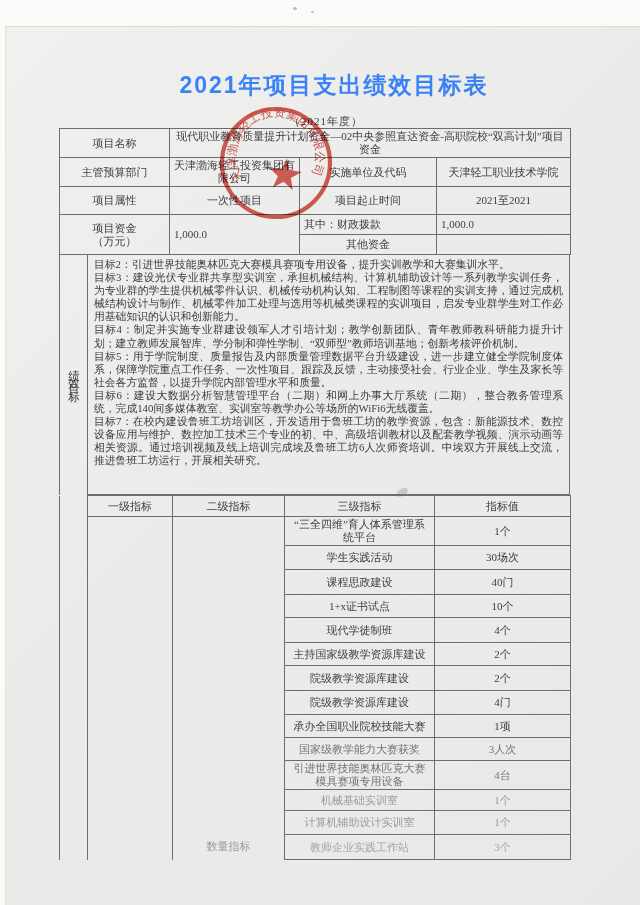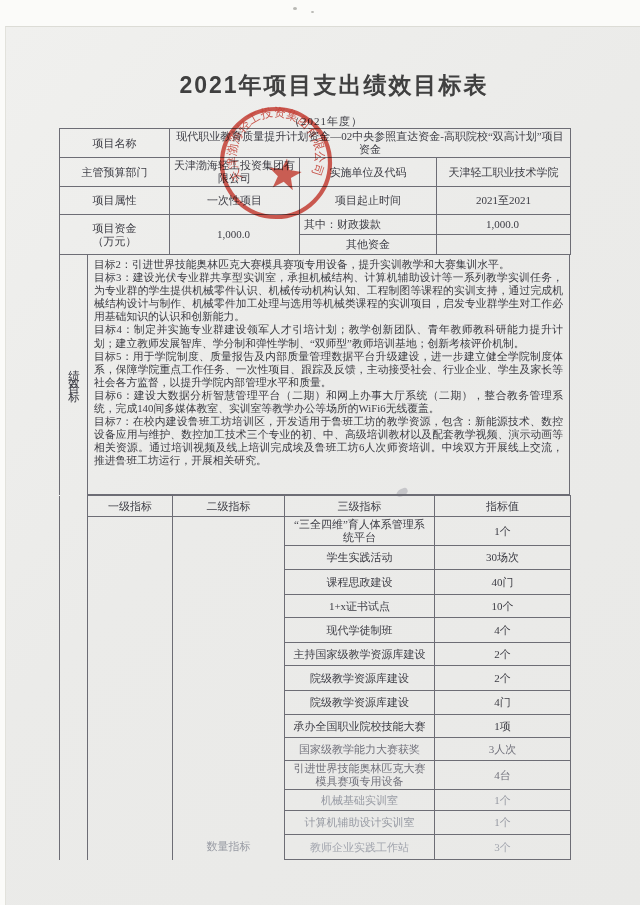--- a/index.html
+++ b/index.html
@@ -13,37 +13,37 @@
     position:absolute;left:5px;top:26px;right:0;bottom:0;
     background:linear-gradient(135deg,#f0f0ee 0%,#ebebe9 45%,#e9e9e7 100%);
     border-top:1px solid #dcdcd6;
     border-left:1px solid #e2e2dc;
   }
   .speck{position:absolute;background:#b8b8b4;border-radius:50%;}
   .title{
     position:absolute;top:70px;left:0;width:640px;
     text-align:center;padding-left:28px;box-sizing:border-box;
     font-family:"Liberation Sans","DejaVu Sans",sans-serif;
-    font-size:23px;font-weight:bold;letter-spacing:2px;color:#404040;
+    font-size:23px;font-weight:bold;letter-spacing:2px;color:#3b82f6;
   }
   .subtitle{
     position:absolute;top:114px;left:12px;width:628px;text-align:center;
     font-size:11px;color:#3d3d44;letter-spacing:1px;
   }
   
   .twrap{position:absolute;left:59px;top:128px;width:511px;}
   table{border-collapse:collapse;table-layout:fixed;width:511px;}
   td{
     border:1px solid #6d6d75;
     font-size:11px;line-height:13px;color:#3c3c44;
     text-align:center;vertical-align:middle;
     padding:1px 4px;overflow:hidden;box-sizing:border-box;
   }
   td.left{text-align:left;}
-  td.right{text-align:center;padding-right:6px;}
+  td.right{text-align:left;padding-right:6px;}
   
   .secb{
     display:flex;width:511px;box-sizing:border-box;
     border-left:1px solid #6d6d75;border-right:1px solid #6d6d75;
     height:240px;
   }
   .vlabel{
     width:28px;box-sizing:border-box;border-right:1px solid #6d6d75;
     display:flex;align-items:center;justify-content:center;
     writing-mode:vertical-lr;text-orientation:upright;

